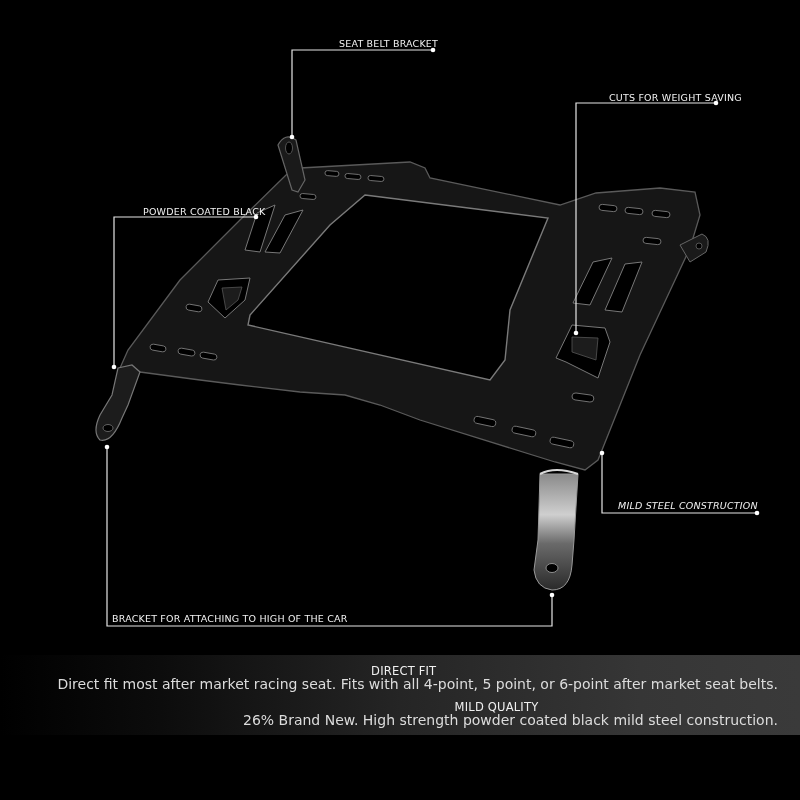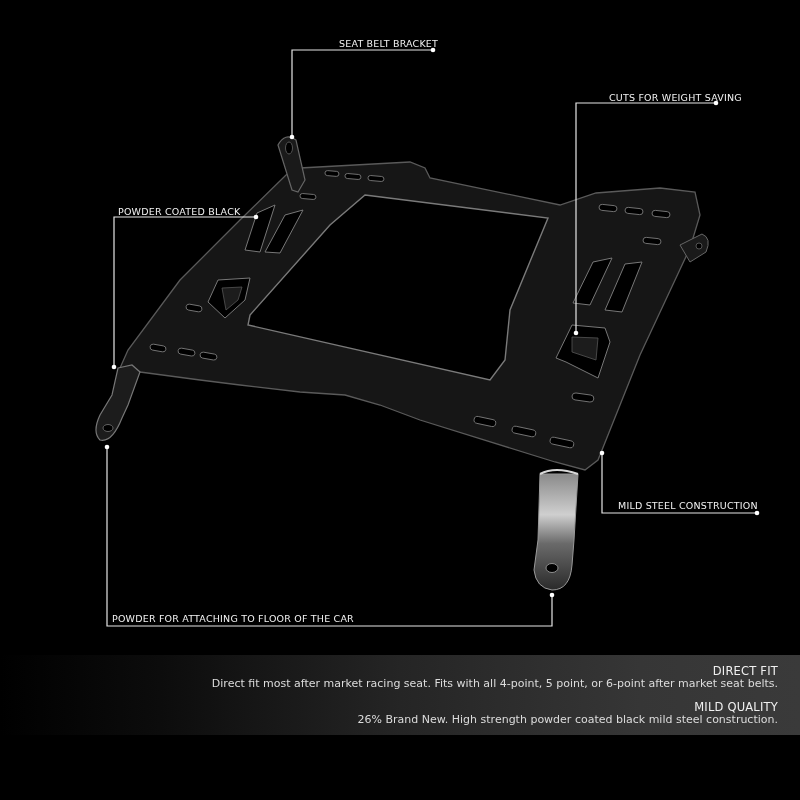--- a/index.html
+++ b/index.html
@@ -9,22 +9,22 @@
     .product { position: absolute; left: 0; top: 0; width: 800px; height: 650px; }
     .callout-label {
       position: absolute; font-size: 9.5px; letter-spacing: 0.2px; color: #f2f2f2;
       white-space: nowrap; line-height: 12px; font-family: "DejaVu Sans", sans-serif;
     }
     .band {
       position: absolute; left: 0; top: 655px; width: 800px; height: 80px;
       background: linear-gradient(90deg, #000 0%, #0c0c0c 20%, #252525 50%, #363636 80%, #3a3a3a 100%);
     }
     .band-row { position: absolute; right: 22px; text-align: right; }
-    .band-title { font-size: 11.5px; color: #f0f0f0; letter-spacing: 0.2px; line-height: 14px; }
-    .band-desc { font-size: 11px; color: #dcdcdc; line-height: 12px; white-space: nowrap; margin-left: 28px; }
+    .band-title { font-size: 11.5px; color: #f0f0f0; letter-spacing: 0.2px; line-height: 14px; text-align: center; }
+    .band-desc { font-size: 14px; color: #dcdcdc; line-height: 12px; white-space: nowrap; margin-left: 28px; }
   </style>
 </head>
 <body>
 
 <div class="stage">
 
   <svg class="product" viewBox="0 0 800 650" width="800" height="650">
 
     <g>
 
@@ -115,23 +115,23 @@
       <circle cx="114" cy="367" r="2.3"></circle>
       <circle cx="602" cy="453" r="2.3"></circle>
       <circle cx="757" cy="513" r="2.3"></circle>
       <circle cx="107" cy="447" r="2.3"></circle>
       <circle cx="552" cy="595" r="2.3"></circle>
     </g>
   </svg>
 
   <div class="callout-label" style="left:339px; top:38px;">SEAT BELT BRACKET</div>
   <div class="callout-label" style="left:585px; top:92px;margin-left:24px;">CUTS FOR WEIGHT SAVING</div>
-  <div class="callout-label" style="left:118px; top:206px;">POWDER COATED BLACK</div>
-  <div class="callout-label" style="left:618px; top:500px;">MILD STEEL CONSTRUCTION</div>
-  <div class="callout-label" style="left:112px; top:613px;">POWDER FOR ATTACHING TO FLOOR OF THE CAR</div>
+  <div class="callout-label" style="left:143px; top:206px;">POWDER COATED BLACK</div>
+  <div class="callout-label" style="left:618px; top:500px;font-style:italic;">MILD STEEL CONSTRUCTION</div>
+  <div class="callout-label" style="left:112px; top:613px;">BRACKET FOR ATTACHING TO HIGH OF THE CAR</div>
 
   <div class="band">
     <div class="band-row" style="top:9px;">
       <div class="band-title">DIRECT FIT</div>
       <div class="band-desc">Direct fit most after market racing seat. Fits with all 4-point, 5 point, or 6-point after market seat belts.</div>
     </div>
     <div class="band-row" style="top:45px;">
       <div class="band-title">MILD QUALITY</div>
       <div class="band-desc">26% Brand New. High strength powder coated black mild steel construction.</div>
     </div>

